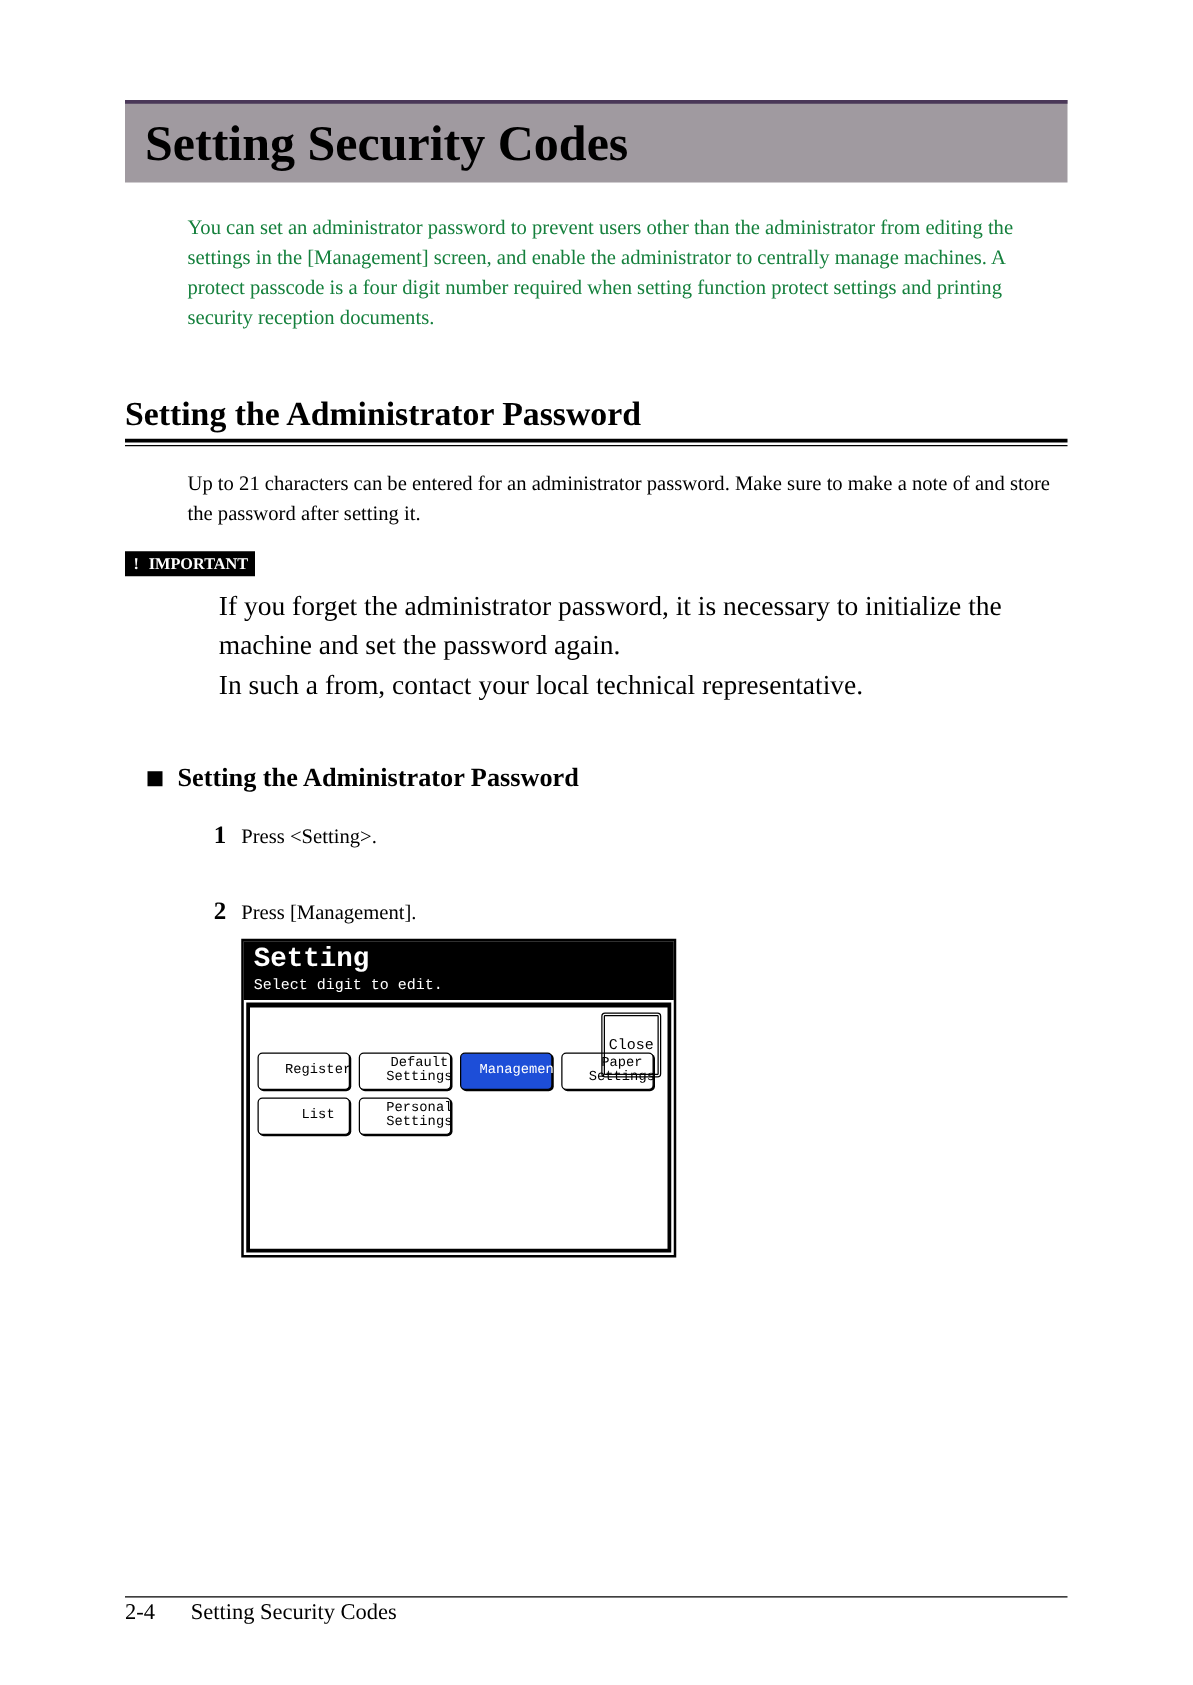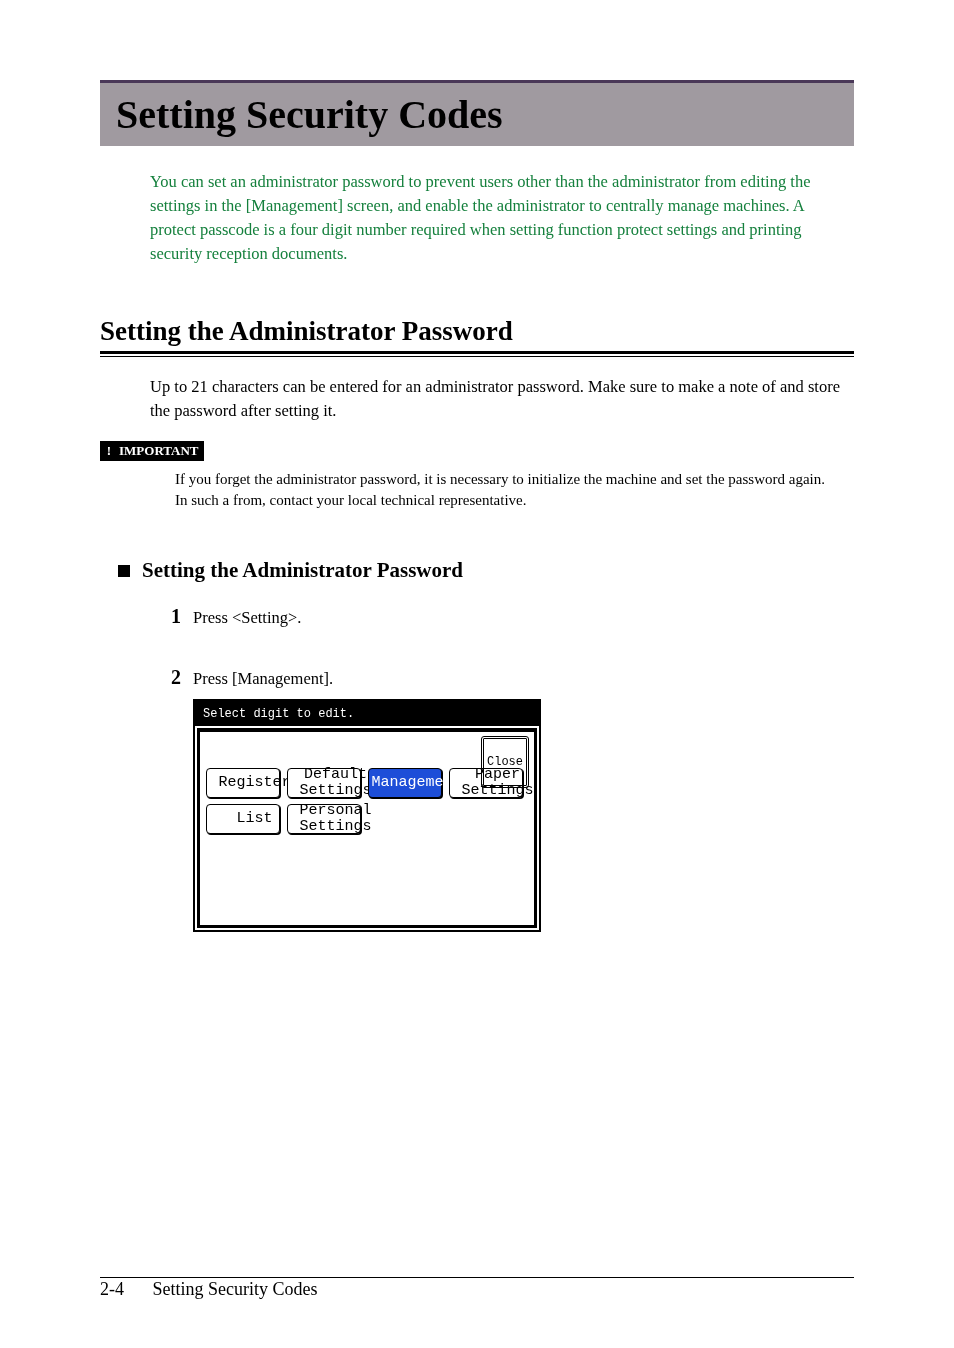--- a/index.html
+++ b/index.html
@@ -72,21 +72,21 @@
     .important-icon {
       display: inline-block;
       width: 10px;
       text-align: center;
       font-weight: bold;
       font-size: 13px;
       line-height: 1;
     }
     .important-text {
       font-family: 'Century Schoolbook', Georgia, serif;
-      font-size: 15px;
+      font-size: 22px;
       line-height: 1.45;
       margin-left: 75px;
       margin-right: 10px;
     }
     .sub-heading-row {
       display: flex;
       align-items: center;
       font-family: 'Century Schoolbook', Georgia, serif;
       font-size: 21px;
       font-weight: bold;
@@ -159,21 +159,21 @@
     }
     .btn-grid {
       margin-top: 30px;
       display: grid;
       grid-template-columns: repeat(4, 74px);
       gap: 6px 7px;
     }
     .screen-btn {
       border: 1px solid #000;
       border-radius: 4px;
-      font-size: 15px;
+      font-size: 11px;
       text-align: center;
       height: 30px;
       display: flex;
       align-items: center;
       justify-content: center;
       line-height: 1.05;
       background: #fff;
       box-shadow: 1px 1px 0 #000;
       padding-left: 23px;
     }
@@ -236,20 +236,21 @@
 
 <div style="height:28px"></div>
 
 <div class="step-row">
   <span class="step-num">2</span>
   <span class="step-text">Press [Management].</span>
 </div>
 
 <div class="screen-mock">
   <div class="screen-header">
+    <div class="screen-title">Setting</div>
     <div class="screen-sub">Select digit to edit.</div>
   </div>
   <div class="screen-body">
     <div class="close-btn">Close</div>
     <div class="btn-grid">
       <div class="screen-btn">Register</div>
       <div class="screen-btn">Default<br>Settings</div>
       <div class="screen-btn selected">Management</div>
       <div class="screen-btn">Paper<br>Settings</div>
       <div class="screen-btn">List</div>

